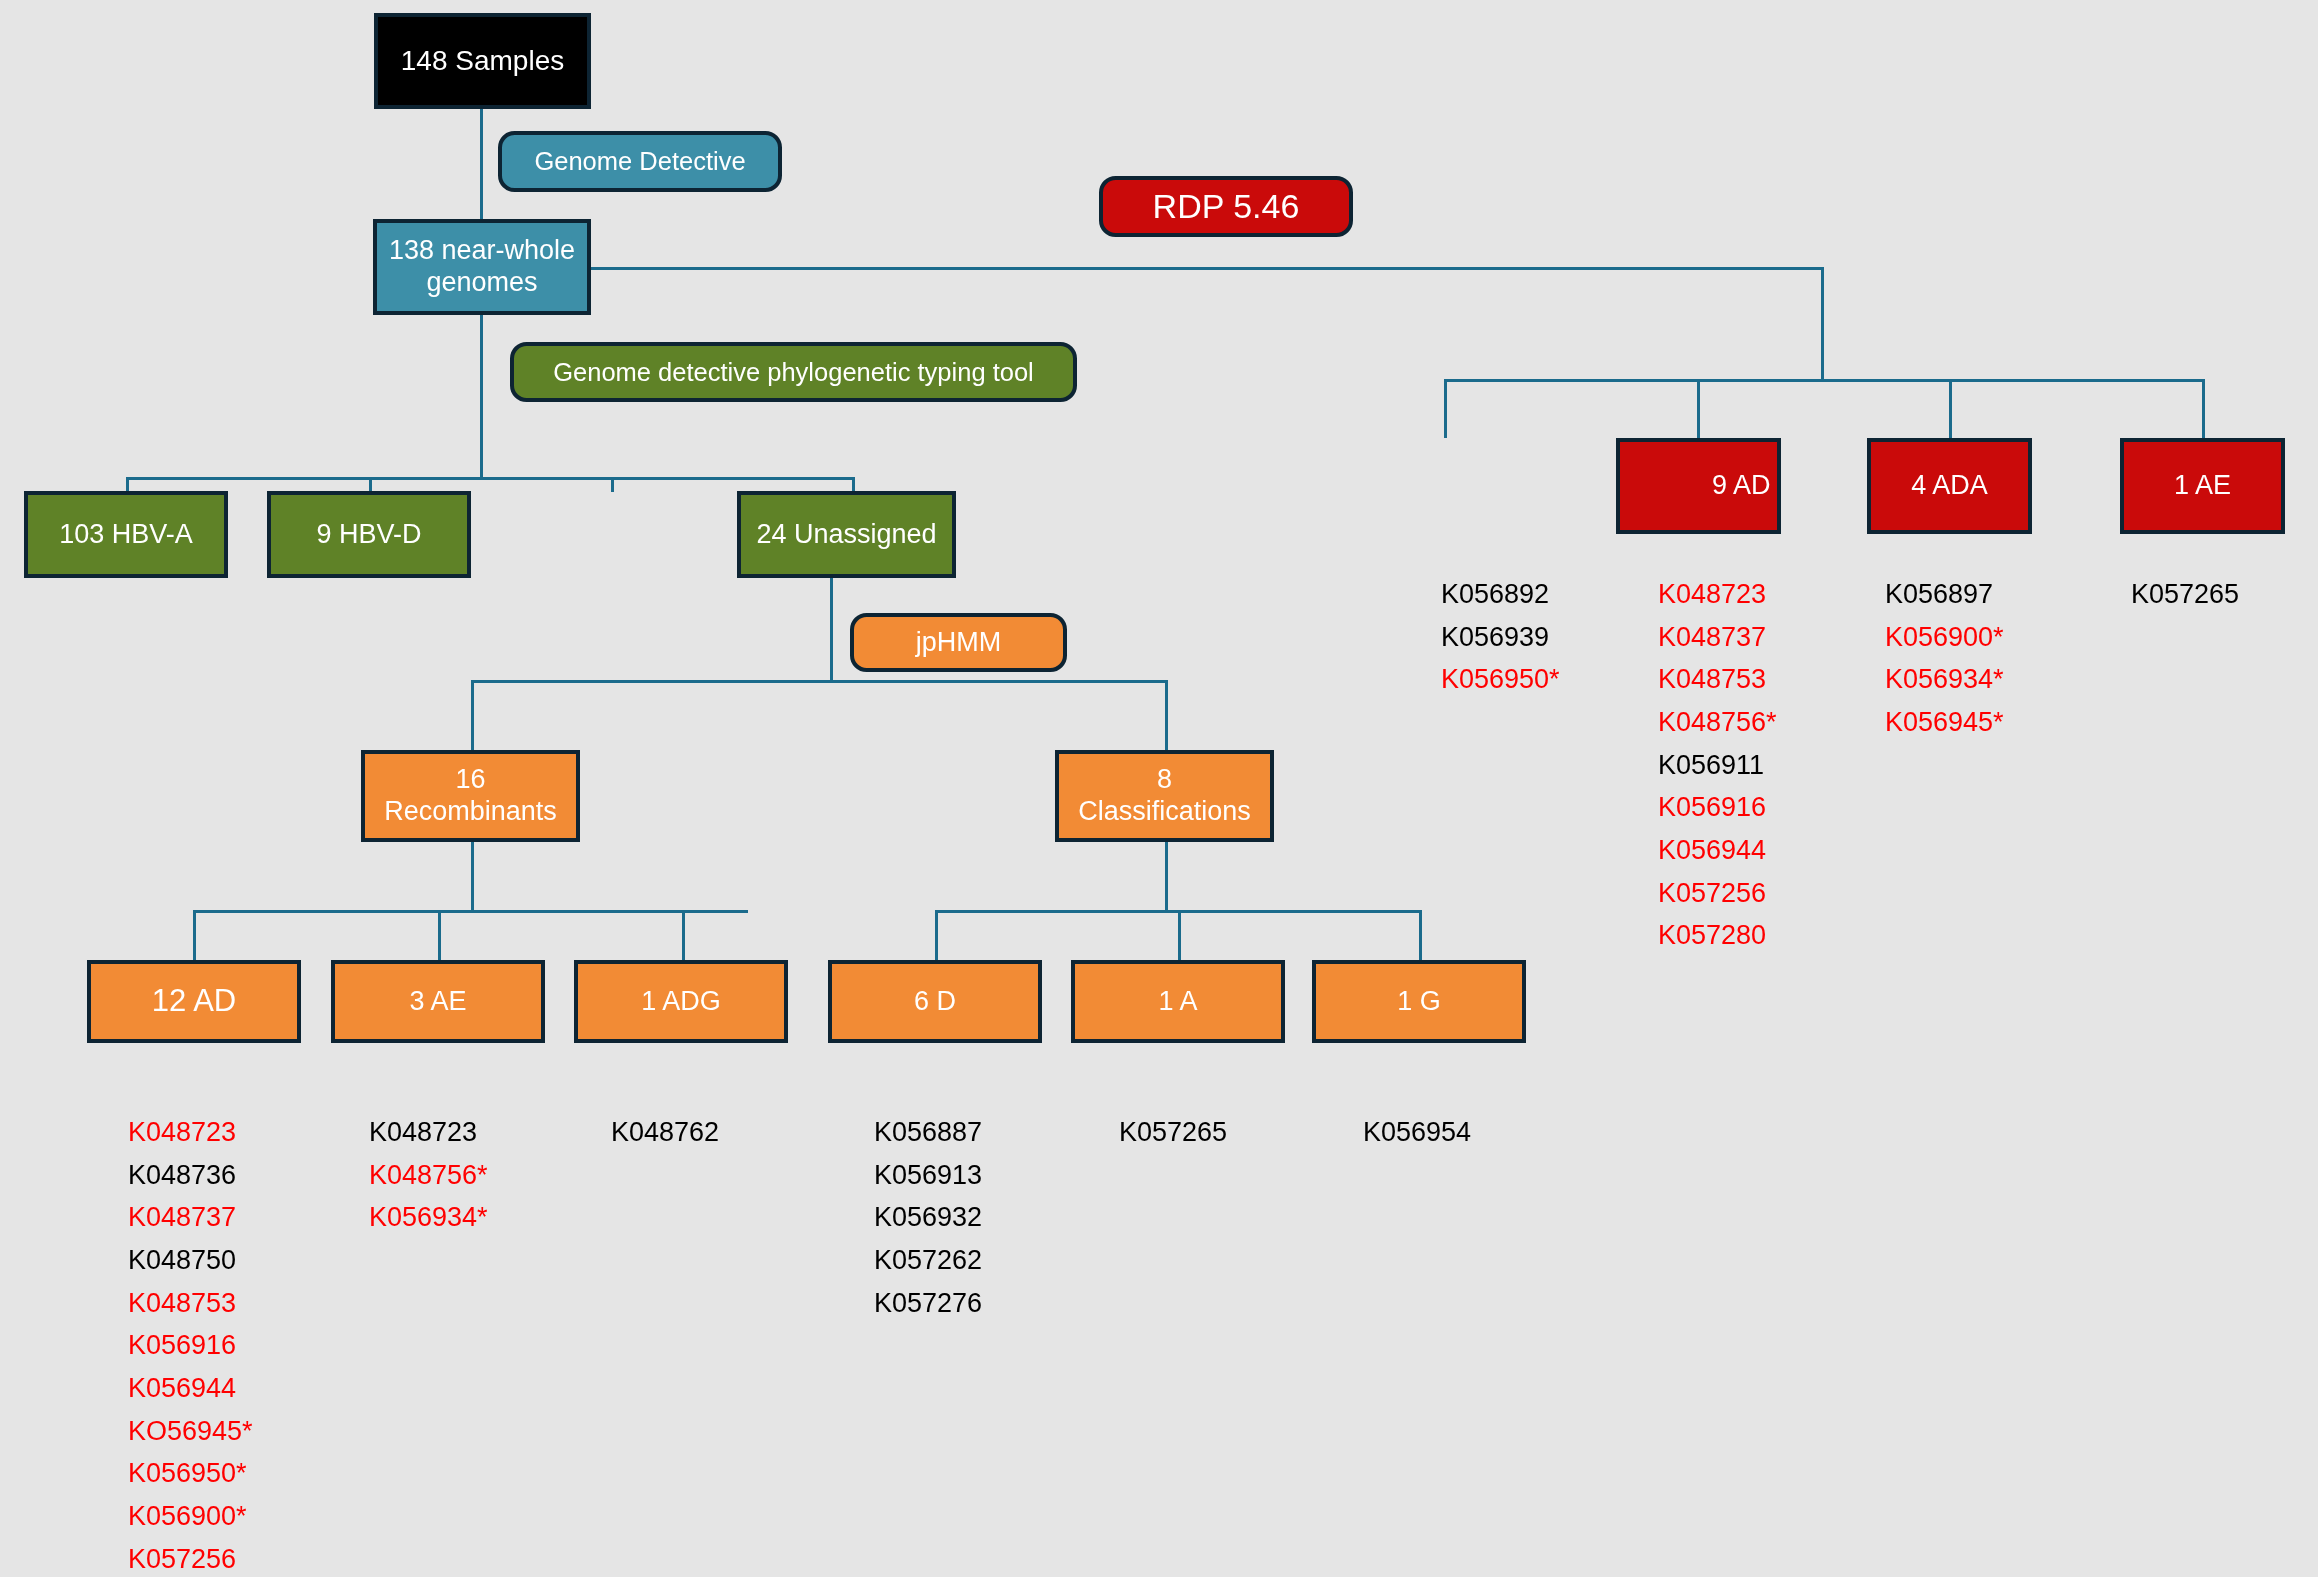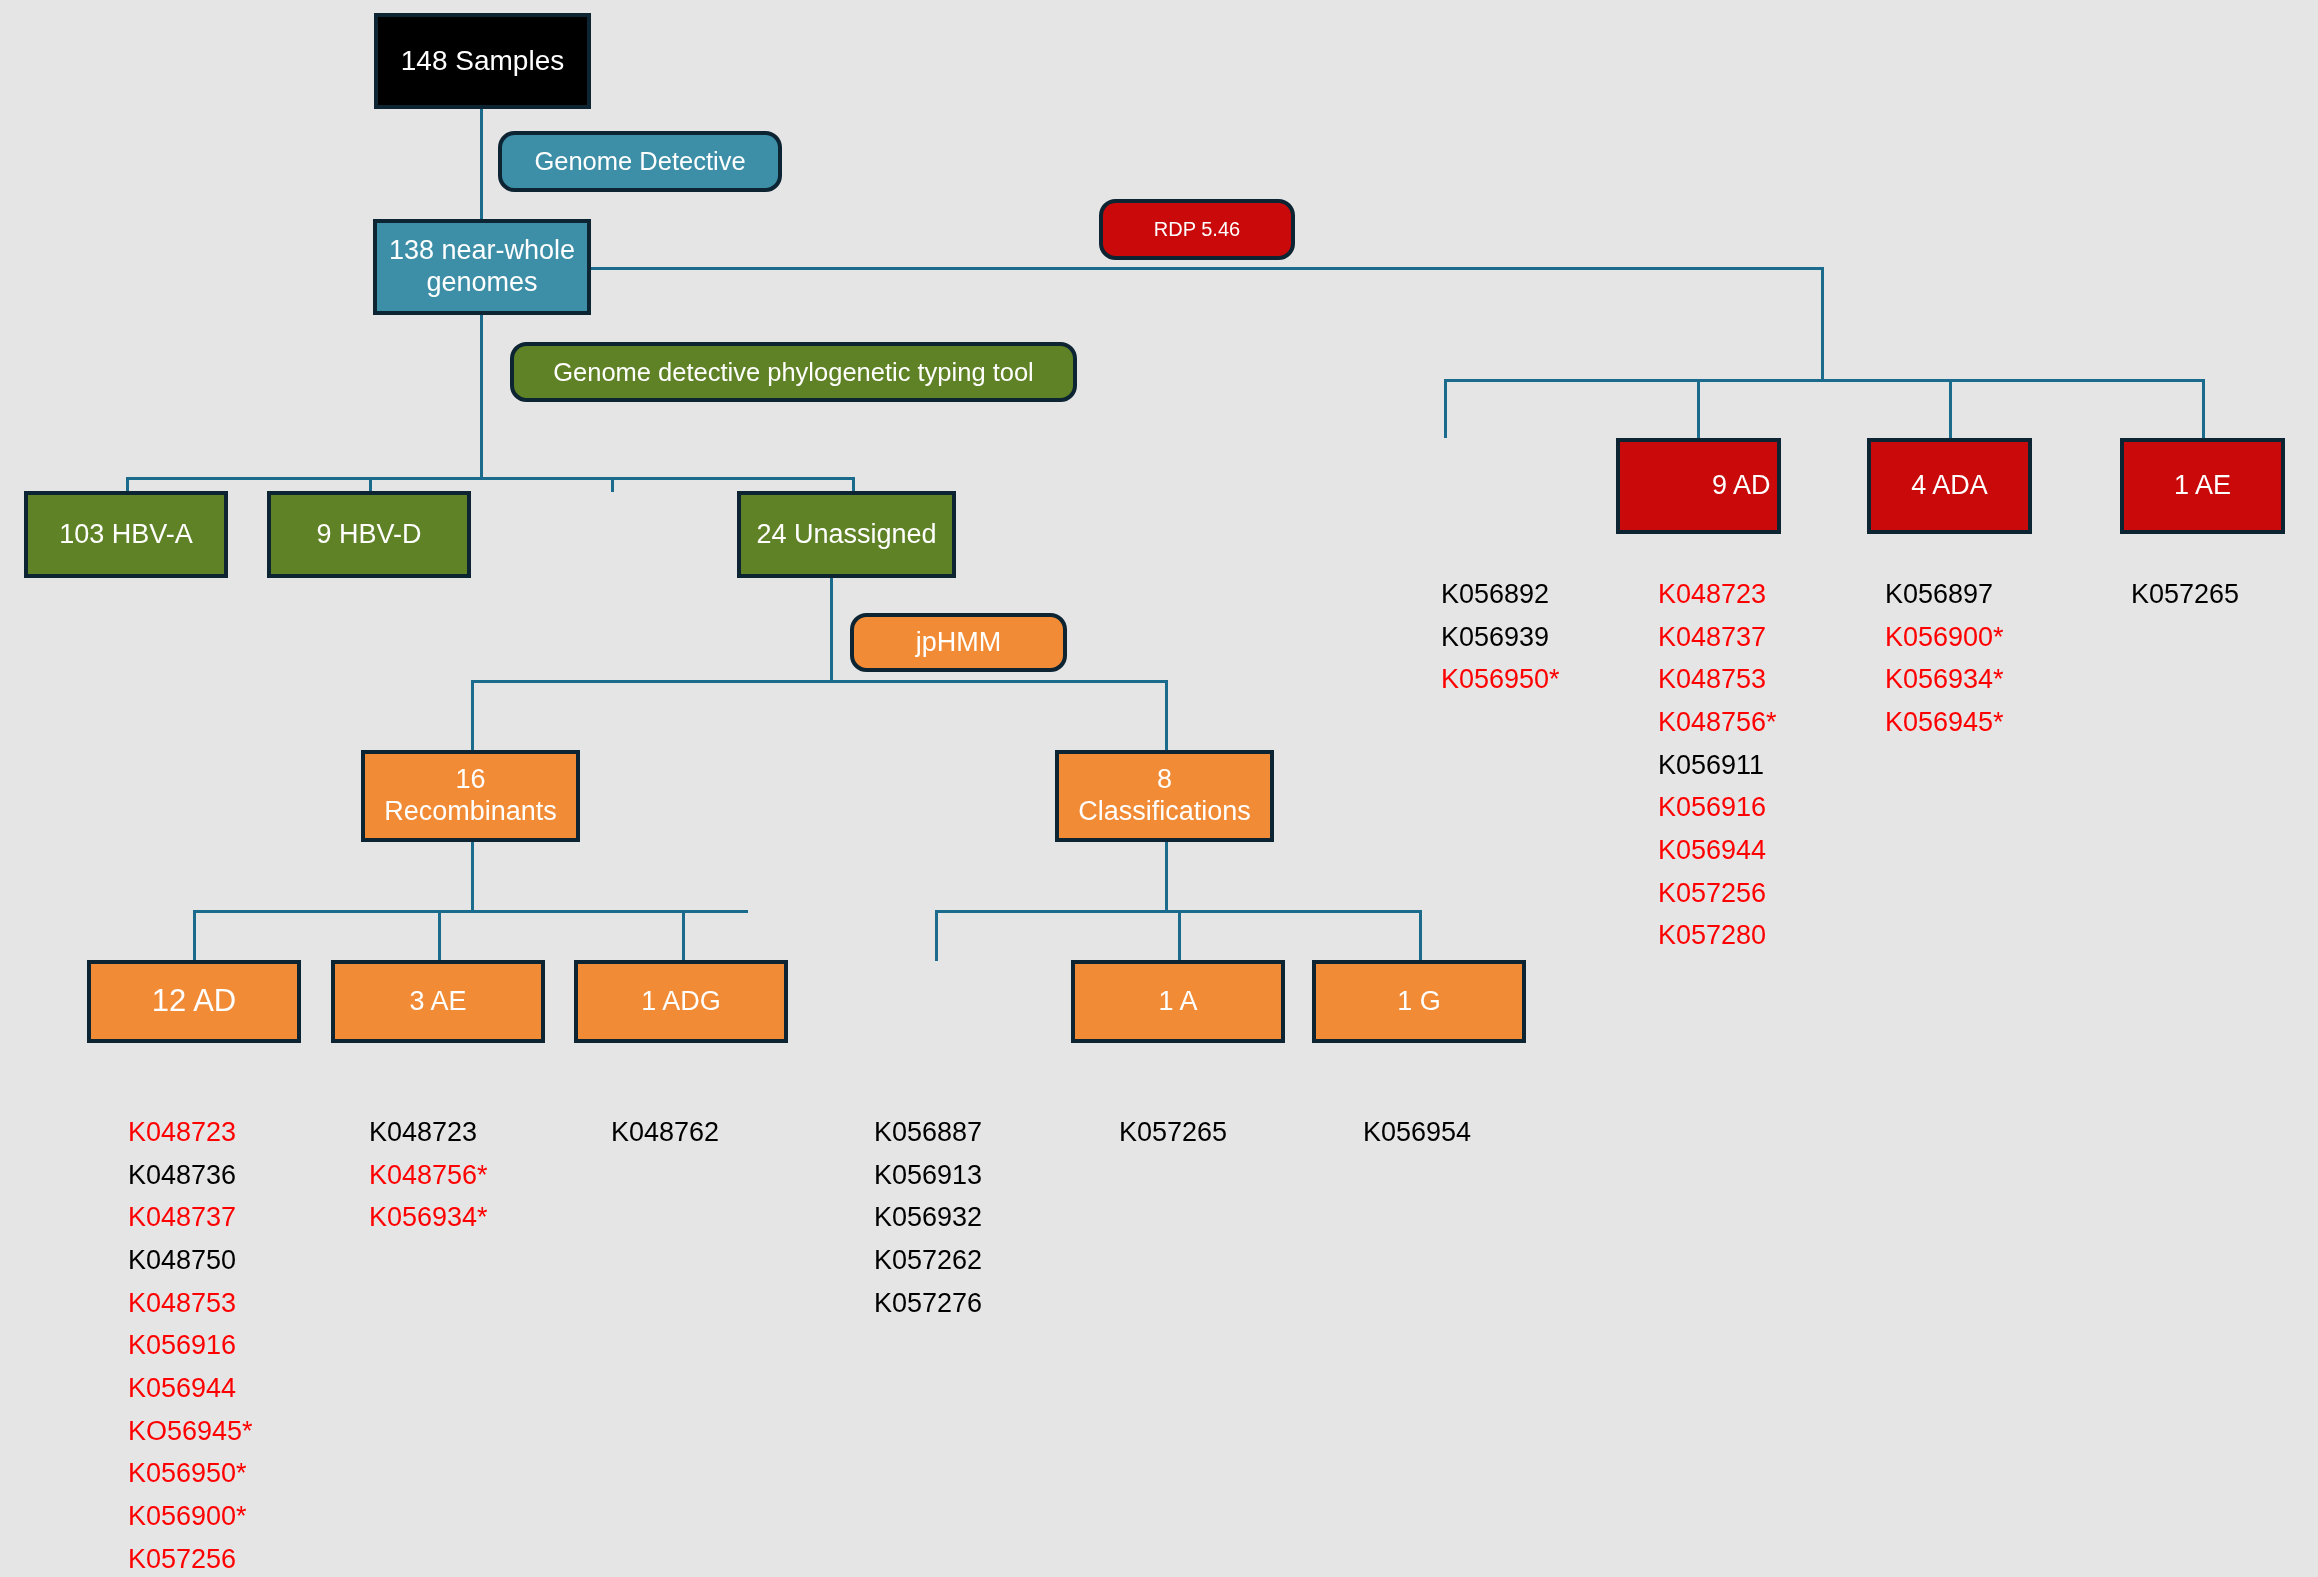--- a/index.html
+++ b/index.html
@@ -91,21 +91,21 @@
   </div>
 
   <div class="node n-teal rounded" style="left:498px;top:131px;width:284px;height:61px;font-size:25.5px;">
     <span>Genome Detective</span>
   </div>
 
   <div class="node n-teal" style="left:373px;top:219px;width:218px;height:96px;font-size:27px;">
     <span>138 near-whole genomes</span>
   </div>
 
-  <div class="node n-red rounded" style="left:1099px;top:199px;width:196px;height:61px;font-size:20px;">
+  <div class="node n-red rounded" style="left:1099px;top:176px;width:254px;height:61px;font-size:34px;">
     <span>RDP 5.46</span>
   </div>
 
   <div class="node n-green rounded" style="left:510px;top:342px;width:567px;height:60px;font-size:25.5px;">
     <span>Genome detective phylogenetic typing tool</span>
   </div>
 
   <div class="node n-green" style="left:24px;top:491px;width:204px;height:87px;font-size:27px;">
     <span>103 HBV-A</span>
   </div>
@@ -130,20 +130,23 @@
   </div>
 
   <div class="node n-orange" style="left:87px;top:960px;width:214px;height:83px;font-size:31px;">
     <span>12 AD</span>
   </div>
   <div class="node n-orange" style="left:331px;top:960px;width:214px;height:83px;font-size:27px;">
     <span>3 AE</span>
   </div>
   <div class="node n-orange" style="left:574px;top:960px;width:214px;height:83px;font-size:27px;">
     <span>1 ADG</span>
+  </div>
+  <div class="node n-orange" style="left:828px;top:960px;width:214px;height:83px;font-size:27px;">
+    <span>6 D</span>
   </div>
   <div class="node n-orange" style="left:1071px;top:960px;width:214px;height:83px;font-size:27px;">
     <span>1 A</span>
   </div>
   <div class="node n-orange" style="left:1312px;top:960px;width:214px;height:83px;font-size:27px;">
     <span>1 G</span>
   </div>
 
   <div class="node n-red" style="left:1616px;top:438px;width:165px;height:96px;font-size:27px;text-align:right;">
     <span>9 AD</span>

